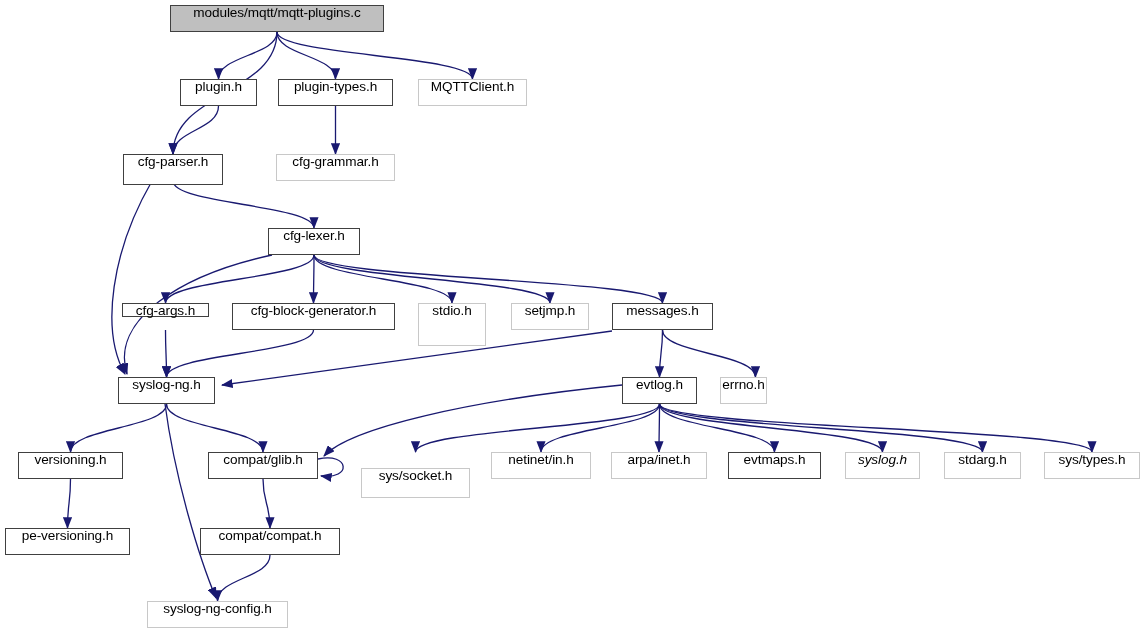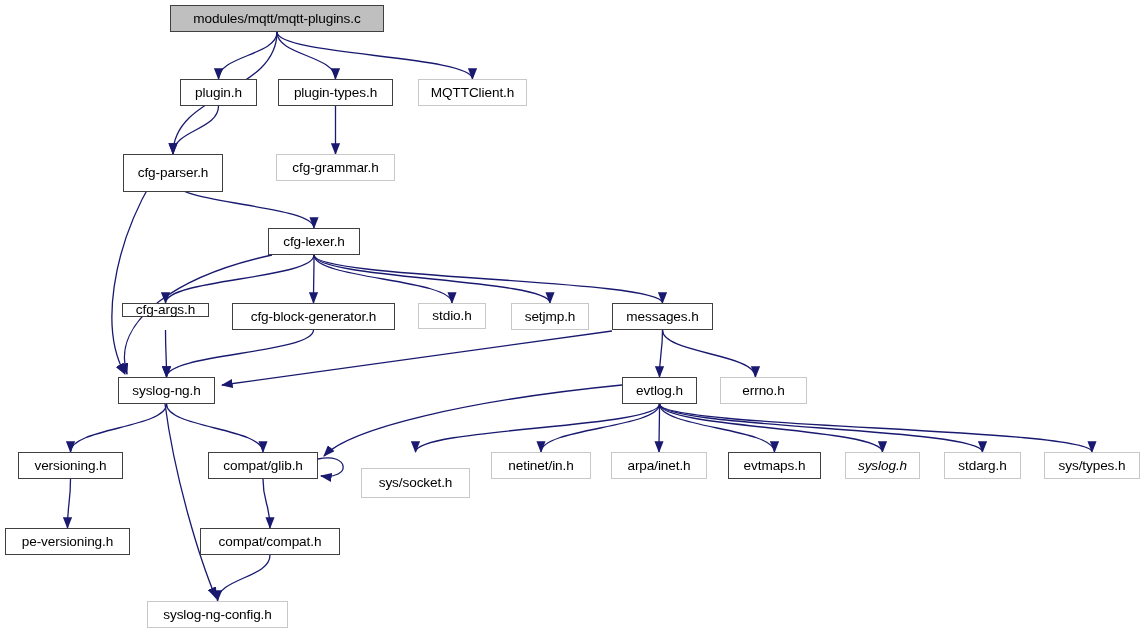--- a/index.html
+++ b/index.html
@@ -19,21 +19,20 @@
     position: absolute;
     left: 0;
     top: 0;
     width: 1145px;
     height: 635px;
   }
   .node {
     position: absolute;
     box-sizing: border-box;
     display: flex;
-    align-items: center;
     justify-content: center;
     font-size: 13.6px;
     color: #000000;
     white-space: nowrap;
     line-height: 1;
     letter-spacing: -0.1px;
   }
   .node.normal {
     border: 1px solid #c8c8c8;
     background: #ffffff;
@@ -103,51 +102,51 @@
       </div>
       <div class="node clickable" style="left: 180px; top: 79px; width: 77px; height: 27px;">
         <span class="node-label">plugin.h</span>
       </div>
       <div class="node clickable" style="left: 278px; top: 79px; width: 115px; height: 27px;">
         <span class="node-label">plugin-types.h</span>
       </div>
       <div class="node normal" style="left: 418px; top: 79px; width: 109px; height: 27px;">
         <span class="node-label">MQTTClient.h</span>
       </div>
-      <div class="node clickable" style="left: 123px; top: 154px; width: 100px; height: 38px;">
+      <div class="node clickable" style="left: 123px; top: 154px; width: 100px; height: 31px;">
         <span class="node-label">cfg-parser.h</span>
       </div>
       <div class="node normal" style="left: 276px; top: 154px; width: 119px; height: 27px;">
         <span class="node-label">cfg-grammar.h</span>
       </div>
       <div class="node clickable" style="left: 268px; top: 228px; width: 92px; height: 27px;">
         <span class="node-label">cfg-lexer.h</span>
       </div>
       <div class="node clickable" style="left: 122px; top: 303px; width: 87px; height: 14px;">
         <span class="node-label">cfg-args.h</span>
       </div>
       <div class="node clickable" style="left: 232px; top: 303px; width: 163px; height: 27px;">
         <span class="node-label">cfg-block-generator.h</span>
       </div>
-      <div class="node normal" style="left: 418px; top: 303px; width: 68px; height: 26px;">
+      <div class="node normal" style="left: 418px; top: 303px; width: 68px; height: 43px;">
         <span class="node-label">stdio.h</span>
       </div>
       <div class="node normal" style="left: 511px; top: 303px; width: 78px; height: 27px;">
         <span class="node-label">setjmp.h</span>
       </div>
       <div class="node clickable" style="left: 612px; top: 303px; width: 101px; height: 27px;">
         <span class="node-label">messages.h</span>
       </div>
       <div class="node clickable" style="left: 118px; top: 377px; width: 97px; height: 27px;">
         <span class="node-label">syslog-ng.h</span>
       </div>
       <div class="node clickable" style="left: 622px; top: 377px; width: 75px; height: 27px;">
         <span class="node-label">evtlog.h</span>
       </div>
-      <div class="node normal" style="left: 720px; top: 377px; width: 87px; height: 27px;">
+      <div class="node normal" style="left: 720px; top: 377px; width: 47px; height: 27px;">
         <span class="node-label">errno.h</span>
       </div>
       <div class="node clickable" style="left: 18px; top: 452px; width: 105px; height: 27px;">
         <span class="node-label">versioning.h</span>
       </div>
       <div class="node clickable" style="left: 208px; top: 452px; width: 110px; height: 27px;">
         <span class="node-label">compat/glib.h</span>
       </div>
       <div class="node normal" style="left: 361px; top: 468px; width: 109px; height: 30px;">
         <span class="node-label">sys/socket.h</span>

